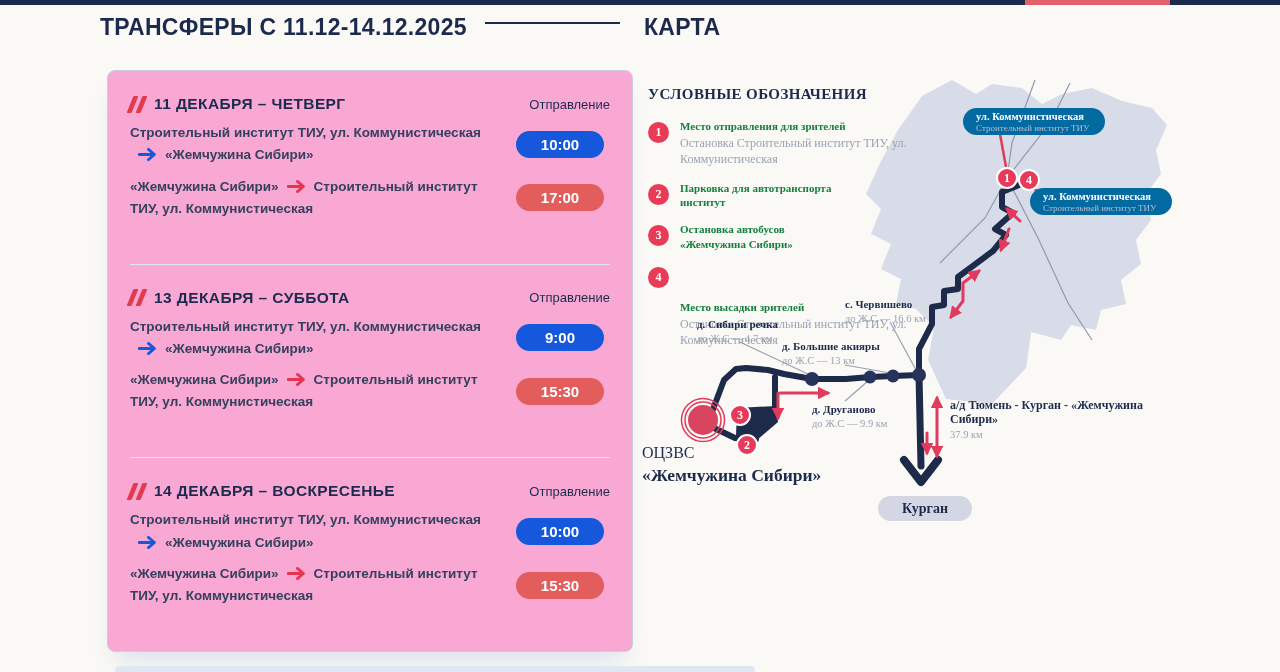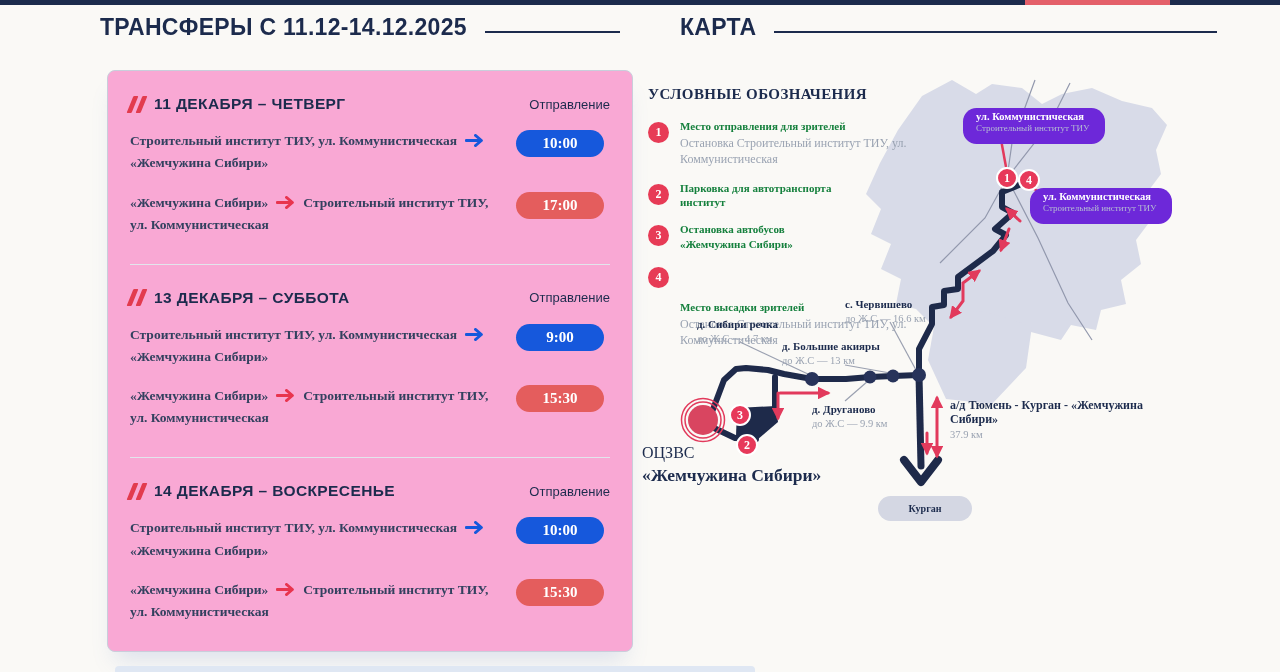--- a/index.html
+++ b/index.html
@@ -6,41 +6,41 @@
   html,body { width:1280px; height:672px; }
   body {
     position:relative; background:#faf9f6; overflow:hidden;
     font-family:"Liberation Sans", sans-serif; color:#1c2b4d;
   }
   
   .top-line { position:absolute; top:0; left:0; width:1280px; height:5px; background:#1c2b4d; }
   .top-line-red { position:absolute; top:0; left:1025px; width:145px; height:5px; background:#e4606a; }
 
   
-  .page-header { position:absolute; top:14px; display:flex; align-items:center; }
+  .page-header { position:absolute; top:14px; display:flex; align-items:flex-start; }
   .page-header h1 { font-size:23px; font-weight:800; letter-spacing:.3px; color:#1c2b4d; white-space:nowrap; }
   .page-header .rule { flex:1; height:2px; background:#1c2b4d; margin-left:18px; margin-top:8px; }
   .hdr-left { left:100px; width:520px; }
-  .hdr-right { left:680px; width:537px; }
+  .hdr-right { left:644px; width:537px;flex-direction:column; }
 
   
   .card {
     position:absolute; left:107px; top:70px; width:526px; height:582px;
     background:#f9a8d4; border:1px solid #c9cedb; border-radius:8px;
     box-shadow:0 16px 22px -8px rgba(90,120,190,.18);
     display:flex; flex-direction:column;
   }
   .day-section { padding:24px 22px 18px; flex:1; }
   .divider { height:1px; background:#e2e5ec; margin:0 22px; }
   .day-head { display:flex; align-items:center; }
   .slashes { display:inline-flex; gap:4px; margin-right:10px; }
   .slashes i { display:block; width:5px; height:17px; background:#e23b4e; transform:skewX(-22deg); border-radius:1px; }
   .day-title { font-size:15.5px; font-weight:800; letter-spacing:.4px; color:#1c2b4d; }
   .dep-label { margin-left:auto; font-size:13px; font-weight:400; color:#1c2b4d; }
-  .route { display:flex; margin-top:17px;font-family:Liberation Serif, serif; }
+  .route { display:flex; align-items:center; margin-top:9px; }
   .route-text { width:375px; font-size:13.5px; font-weight:600; color:#33415f; line-height:1.65; }
   .arr { vertical-align:-2px; margin:0 8px; }
   .arr.blue { color:#1658dc; }
   .arr.red { color:#e8344e; }
   .pill {
     margin-left:auto; margin-right:6px; width:88px; height:27px; border-radius:14px;
     color:#fff; font-size:15px; font-weight:700;
     display:flex; align-items:center; justify-content:center;
   }
   .pill.blue { background:#1658dc; }
@@ -56,21 +56,21 @@
   .legend-title { font-size:15px; font-weight:800; letter-spacing:.4px; color:#1c2b4d; margin-bottom:16px; }
   .lg-row { display:flex; gap:11px; margin-bottom:13px; }
   .lg-num { flex:none; width:21px; height:21px; border-radius:50%; background:#e73b56; color:#fff;
     font-size:12px; font-weight:700; display:flex; align-items:center; justify-content:center; margin-top:3px; }
   .lg-title { font-size:11px; font-weight:700; color:#15803d; line-height:1.3; }
   .lg-sub { font-size:12px; color:#9aa3b2; line-height:1.35; max-width:240px; margin-top:2px; }
   .lg-sub:empty { display:none; }
   .w1 .lg-title { max-width:240px; } .w2 .lg-title { max-width:175px; }
   .w3 .lg-title { max-width:170px; } .w4 .lg-title { max-width:240px;margin-top:36px; }
 
-  .stop-badge { position:absolute; width:142px; height:36px; background:#6d28d9; border-radius:13.5px;
+  .stop-badge { position:absolute; width:142px; height:27px; background:#0369a1; border-radius:13.5px;
     padding:3px 0 9px 13px; }
   .stop-badge .l1 { font-size:10.5px; font-weight:700; color:#fff; line-height:1.1; }
   .stop-badge .l2 { font-size:9px; color:#b6bdd2; line-height:1.2; }
   .badge-1 { left:323px; top:40px; }
   .badge-2 { left:390px; top:120px; }
 
   .map-marker { position:absolute; width:22px; height:22px; border-radius:50%;
     background:#e7395a; border:2px solid #fff; color:#fff; font-size:12px; font-weight:700;
     display:flex; align-items:center; justify-content:center; }
   .mk-1 { left:356px; top:99px; }  .mk-4 { left:378px; top:101px; }
@@ -84,21 +84,21 @@
   .pl-akijary     { left:142px; top:272px; }
   .pl-druganovo   { left:172px; top:335px; }
   .pl-highway     { left:310px; top:330px; width:230px; }
   .pl-highway b   { font-size:12px; }
 
   .resort-label { position:absolute; left:2px; top:376px; color:#1c2b4d; }
   .resort-label .org { font-size:16px; font-weight:400; }
   .resort-label .nm  { font-size:17.5px; font-weight:800; margin-top:3px; }
 
   .kurgan-pill { position:absolute; left:238px; top:428px; width:94px; height:25px;
-    background:#d4d7e3; border-radius:12.5px; color:#1c2b4d; font-size:10px; font-weight:800;
+    background:#d4d7e3; border-radius:12.5px; color:#1c2b4d; font-size:14px; font-weight:800;
     display:flex; align-items:center; justify-content:center; }
 </style>
 </head>
 <body>
 
 <div class="top-line"></div>
 <div class="top-line-red"></div>
 
 <div class="page-header hdr-left">
   <h1>ТРАНСФЕРЫ С 11.12-14.12.2025</h1>

